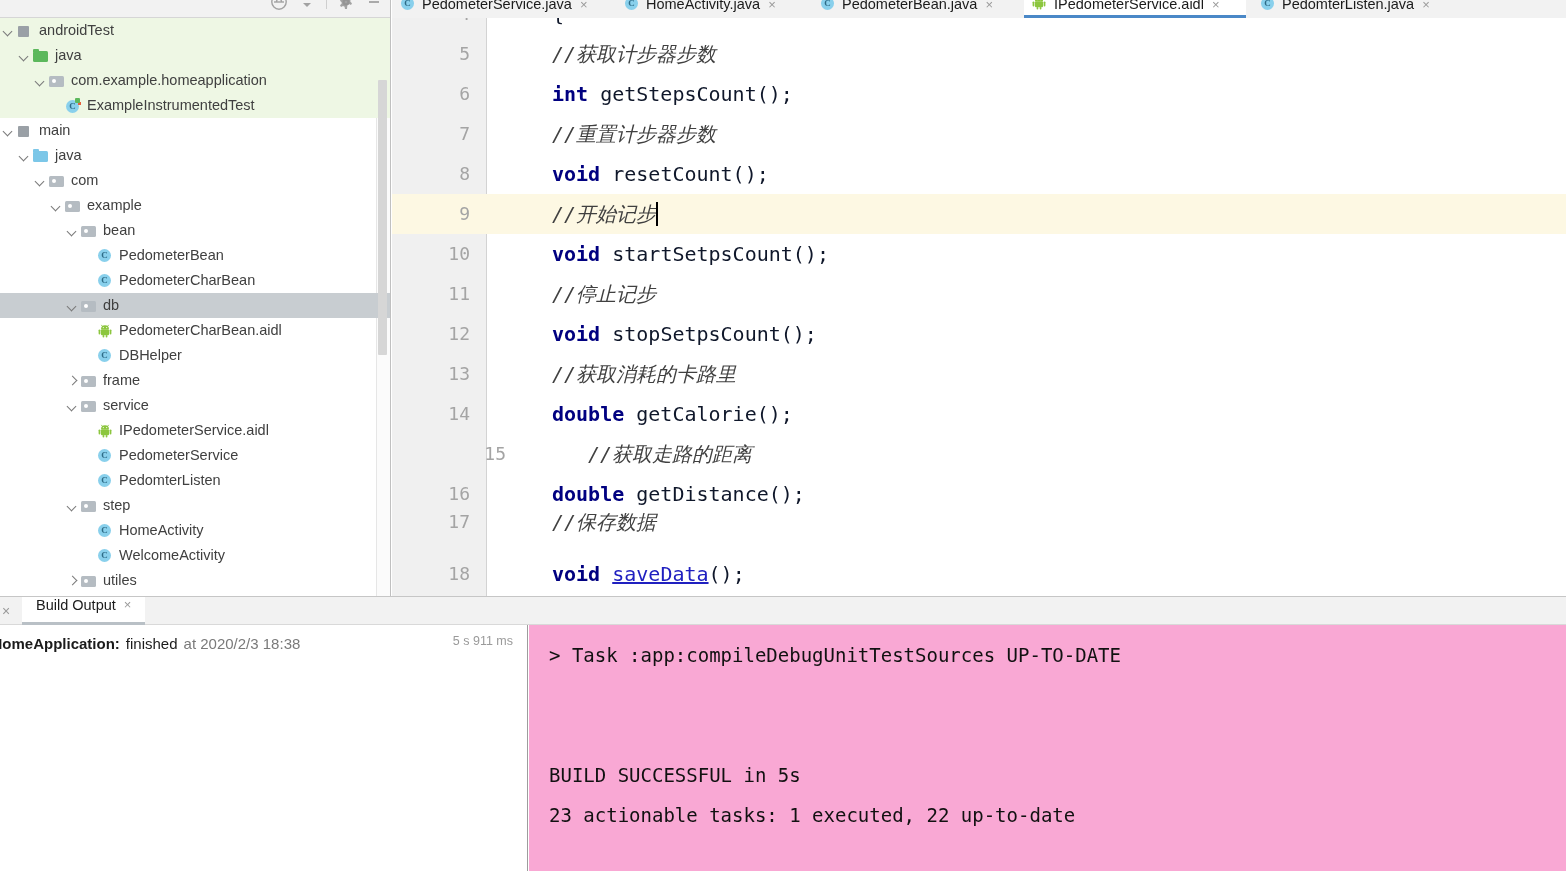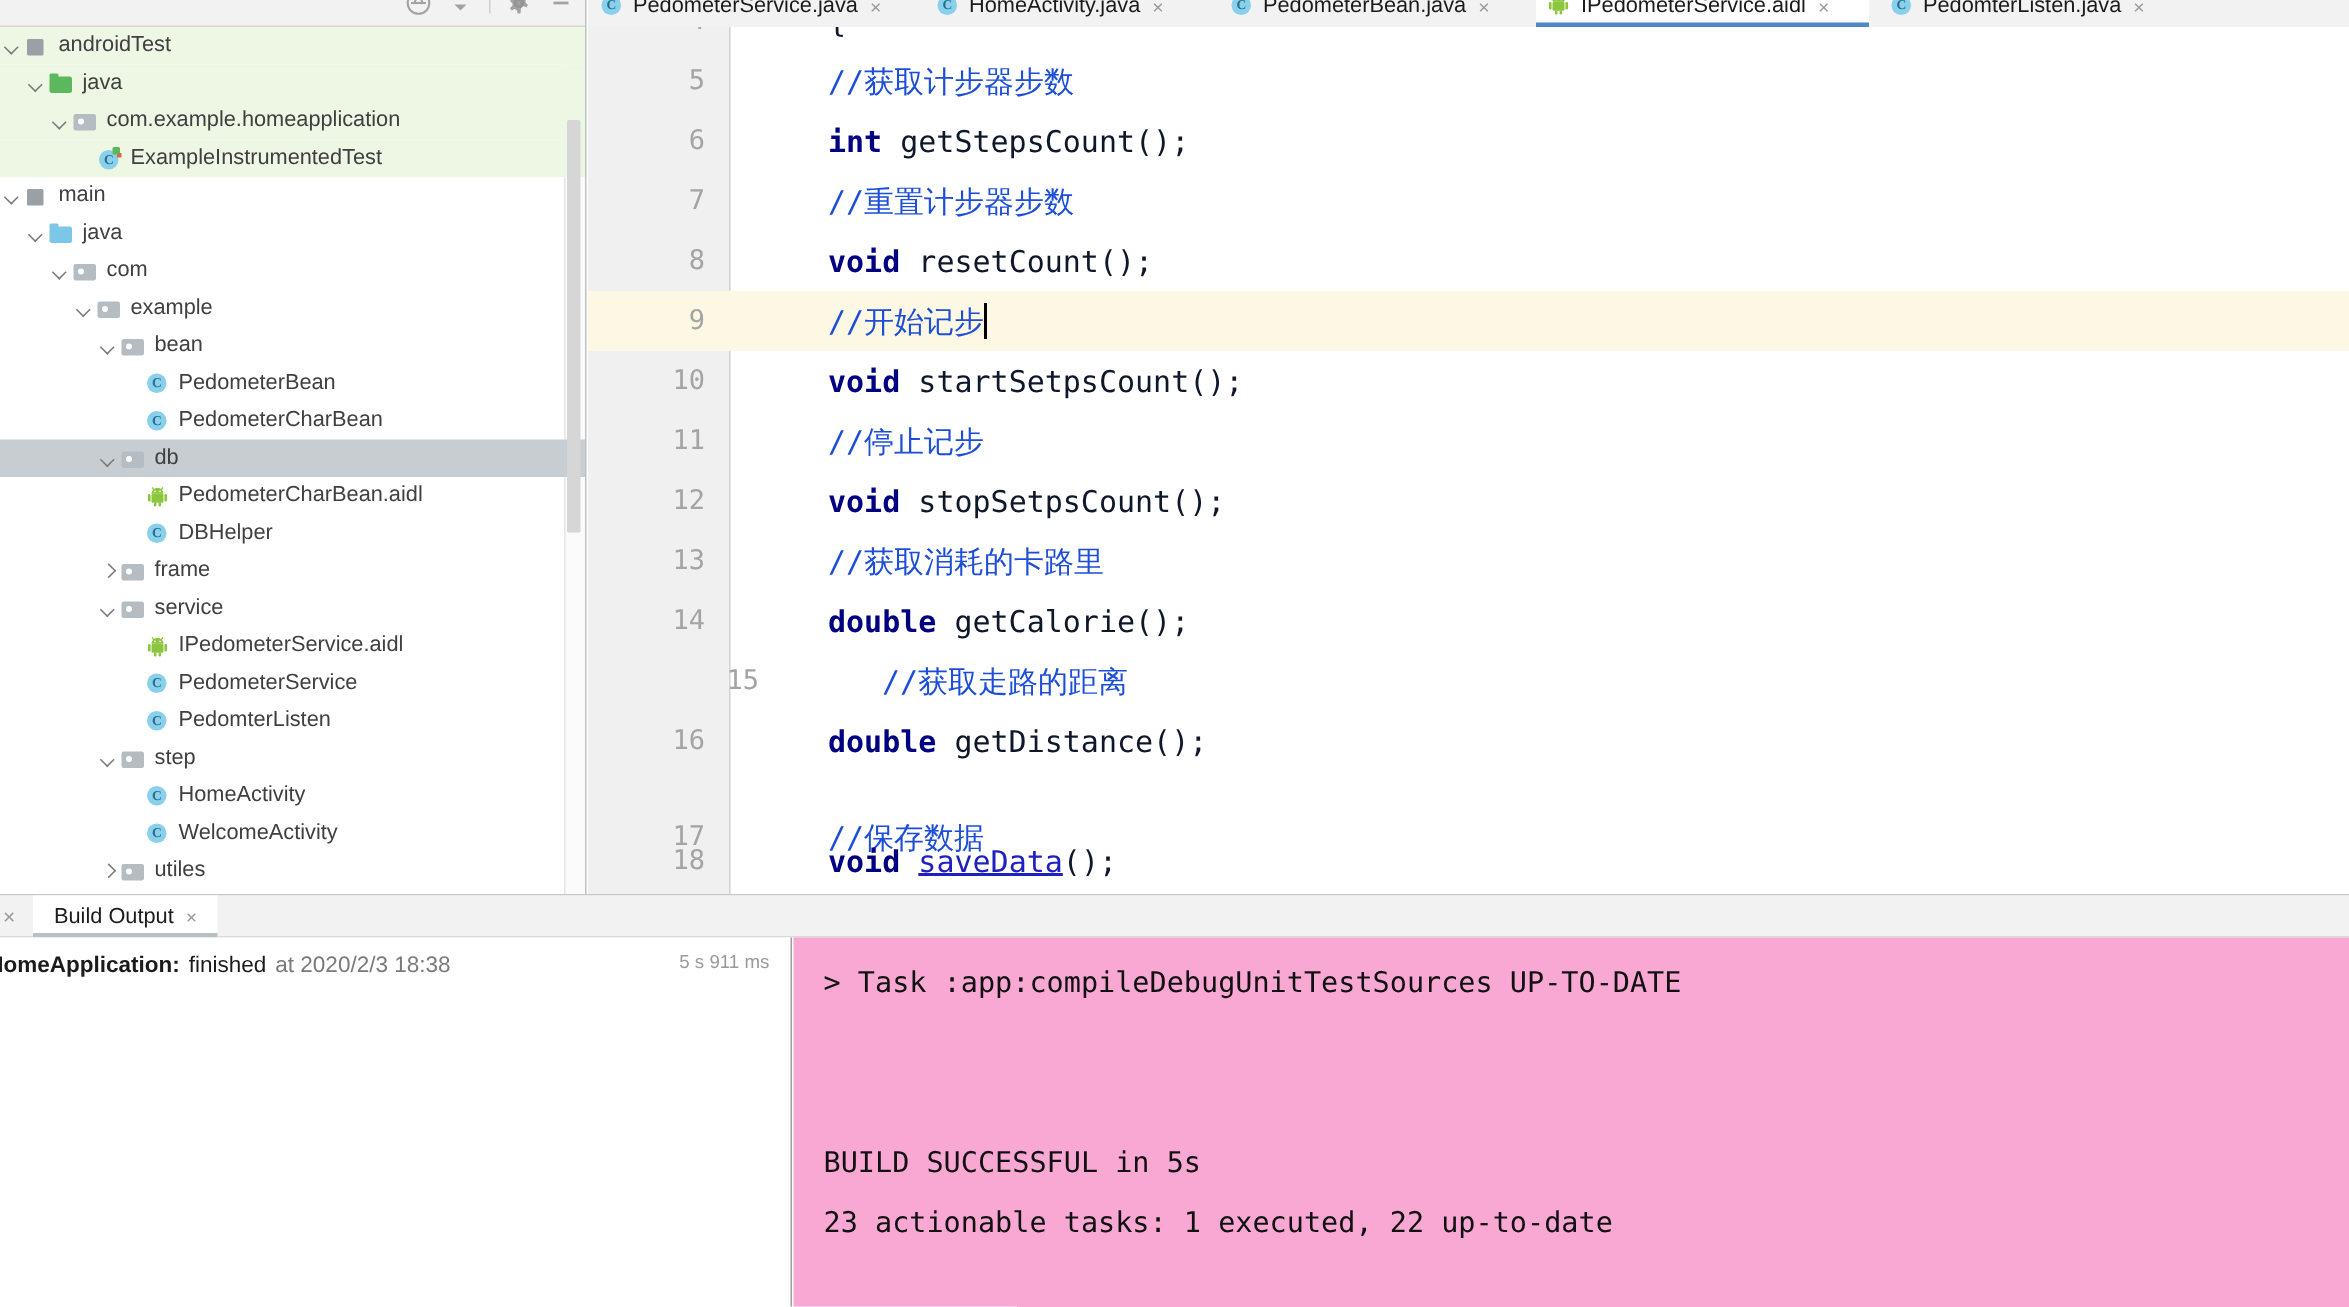--- a/index.html
+++ b/index.html
@@ -185,21 +185,21 @@
     font-size:18px; color:#a4a4a4;
     font-family:"DejaVu Sans Mono", monospace;
   }
   .lcode {
     position:absolute; left:160px; height:40px; line-height:40px;
     font-size:20px; white-space:pre;
     font-family:"DejaVu Sans Mono", monospace;
   }
   .kw { color:#000080; font-weight:700; }
   .id { color:#0f172a; }
-  .cmt { color:#1d4ed8; font-weight:400; }
+  .cmt { color:#404040; font-style:italic; font-weight:400; }
   .lnk { color:#2020c0; text-decoration:underline; }
   .caret {
     display:inline-block; width:2px; height:24px; background:#000;
     vertical-align:-5px; margin-left:0px;
   }
 
   
   .bottom-area {
     position:absolute; left:0; top:596px; width:1566px; height:275px;
     background:#ffffff;
@@ -207,21 +207,21 @@
   }
   .bo-tabbar {
     position:absolute; left:0; top:0; width:1566px; height:28px;
     background:#f2f2f2; border-bottom:1px solid #d9d9d9;
   }
   .bo-hide {
     position:absolute; left:2px; top:6px; font-size:14px; color:#9a9a9a;
   }
   .bo-tab {
     position:absolute; left:22px; top:0; height:28px;
-    display:flex; align-items:center; gap:8px; padding:0 14px;
+    display:flex; gap:8px; padding:0 14px;
     font-size:14.5px; color:#1b1b1b; background:#ffffff;
   }
   .bo-tab .ul {
     position:absolute; left:0; right:0; bottom:0; height:3px; background:#b9c0c6;
   }
   .bo-tab-close { color:#9a9a9a; font-size:13px; }
 
   .bo-body { position:absolute; left:0; top:28px; width:1566px; height:247px; }
   .bo-tree {
     position:absolute; left:0; top:0; width:528px; height:247px;
@@ -603,21 +603,21 @@
               <div class="lcode"><span class="kw">double</span><span class="id"> getCalorie();</span></div>
             </div>
             <div class="line" style="top: 416px; margin-left: 36px;">
               <div class="lnum">15</div>
               <div class="lcode"><span class="cmt">//获取走路的距离</span></div>
             </div>
             <div class="line" style="top: 456px;">
               <div class="lnum">16</div>
               <div class="lcode"><span class="kw">double</span><span class="id"> getDistance();</span></div>
             </div>
-            <div class="line" style="top: 520px;">
+            <div class="line" style="top: 484px;">
               <div class="lnum">17</div>
               <div class="lcode"><span class="cmt">//保存数据</span></div>
             </div>
             <div class="line" style="top: 536px;">
               <div class="lnum">18</div>
               <div class="lcode"><span class="kw">void</span><span class="id"> </span><span class="lnk">saveData</span><span class="id">();</span></div>
             </div>
           </div>
       </div>
     </div>

